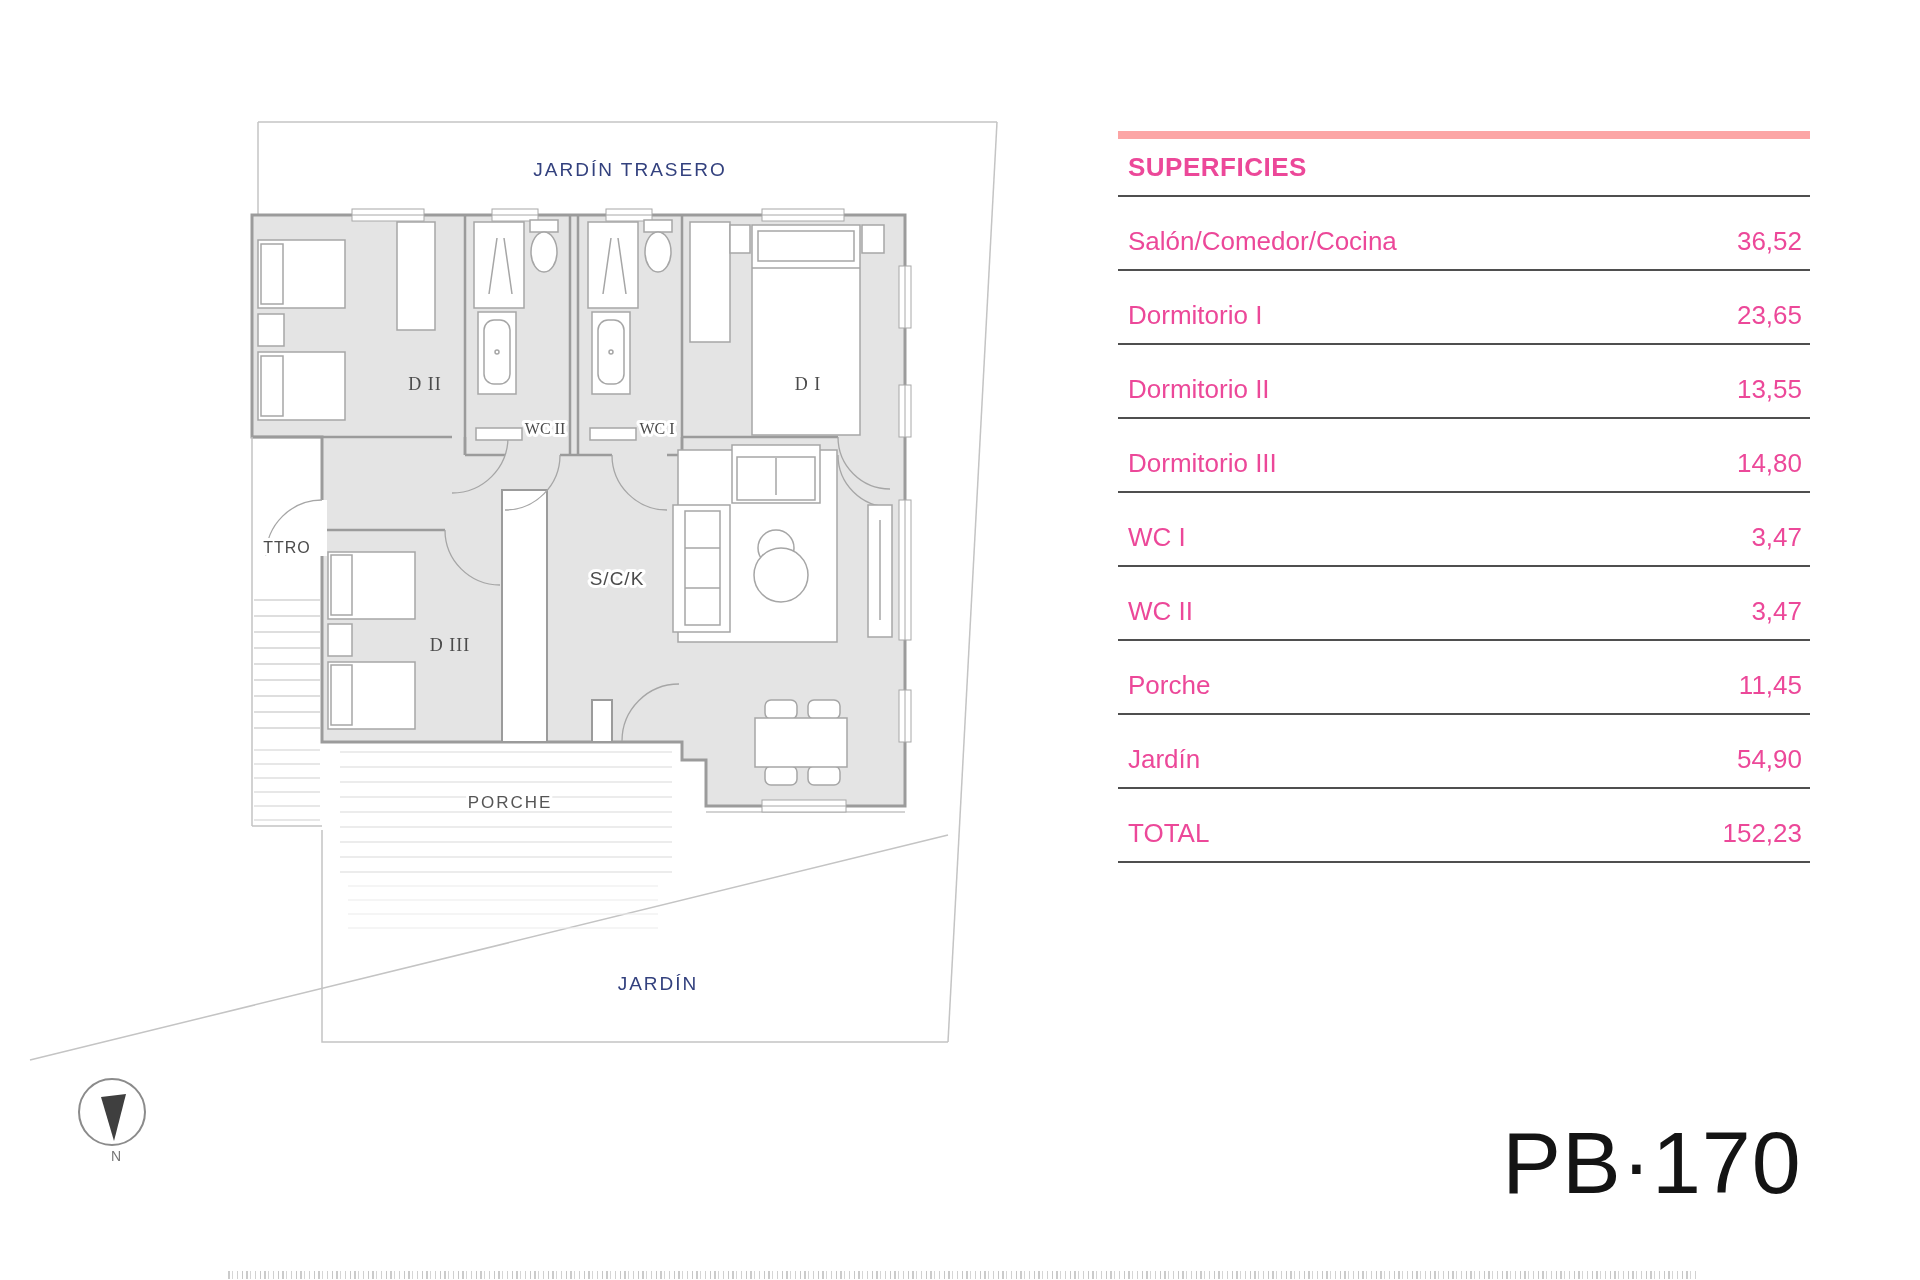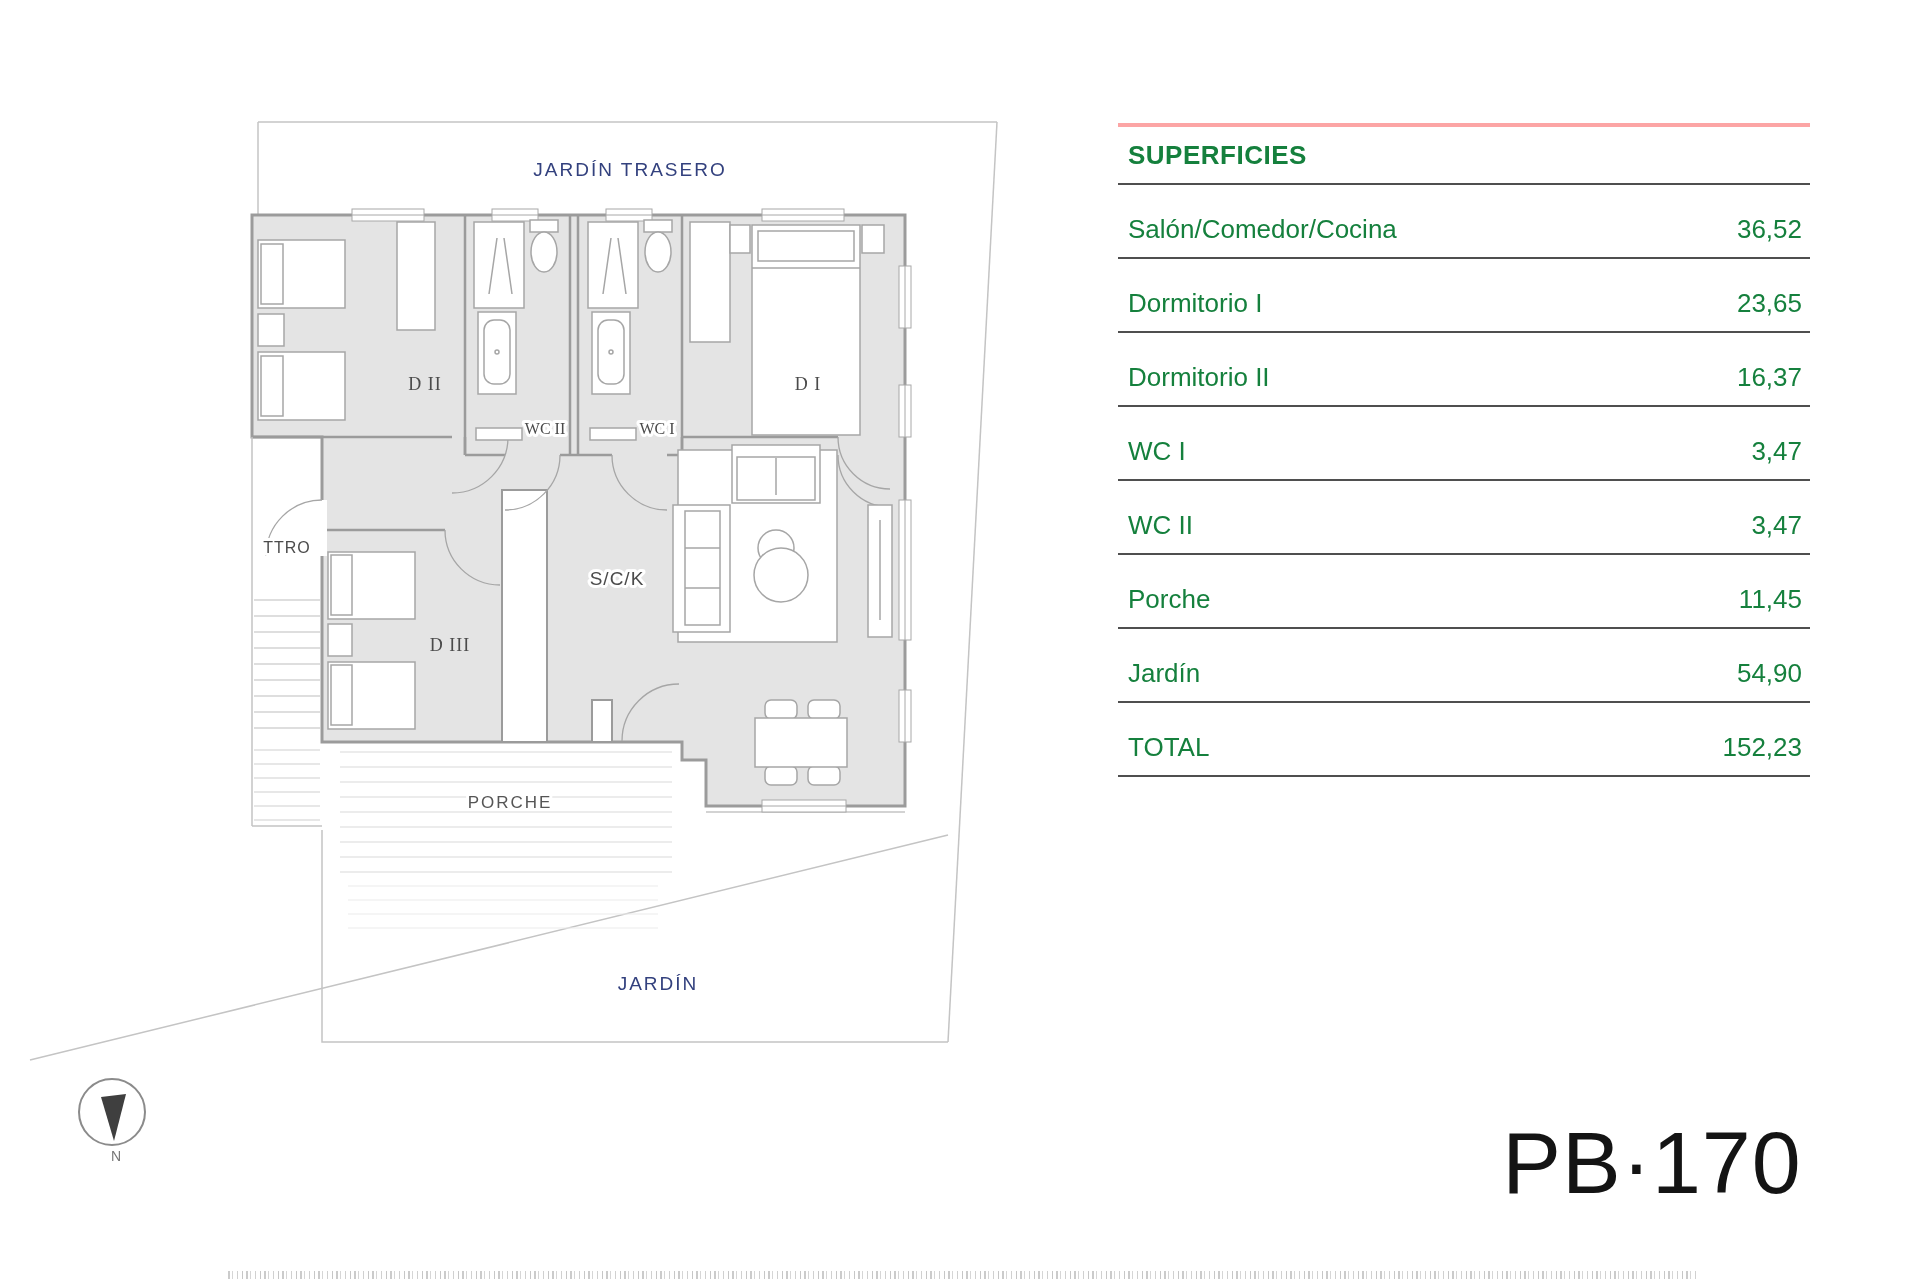--- a/index.html
+++ b/index.html
@@ -6,22 +6,22 @@
   #stage{position:relative;width:1920px;height:1280px;background:#fff;overflow:hidden;
          font-family:"Liberation Sans",sans-serif;}
   
   #plan{position:absolute;left:0;top:0;}
   .lbl{fill:#4b4b4b;}
   .navy{fill:#33417e;}
   .halo{paint-order:stroke;stroke:#ffffff;stroke-width:6px;stroke-linejoin:round;}
   .serif{font-family:"Liberation Serif",serif;}
   .sans{font-family:"Liberation Sans",sans-serif;}
   
-  #surfaces{position:absolute;left:1118px;top:123px;width:692px;border-top:4px solid #fca5a5;
-            color:#15803d;}
+  #surfaces{position:absolute;left:1118px;top:131px;width:692px;border-top:8px solid #fca5a5;
+            color:#ec4899;}
   #surfaces .hdr{height:58px;display:flex;align-items:center;border-bottom:2px solid #4f4f4f;
             font-size:26px;font-weight:700;letter-spacing:.5px;padding-left:10px;box-sizing:border-box;}
   #surfaces .row{height:58px;display:flex;align-items:center;justify-content:space-between;
             border-bottom:2px solid #4f4f4f;font-size:26px;padding:0 8px 0 10px;box-sizing:border-box;margin-top:16px;}
   #surfaces .row.total{font-weight:400;}
   
   #plan-code{position:absolute;left:1462px;top:1112px;width:380px;text-align:center;
              font-size:88px;color:#141414;letter-spacing:1px;}
   
   #footer-clip{position:absolute;left:228px;top:1271px;width:1472px;height:8px;opacity:.85;
@@ -201,21 +201,25 @@
     <div class="row">
       <span>Salón/Comedor/Cocina</span>
       <span>36,52</span>
     </div>
     <div class="row">
       <span>Dormitorio I</span>
       <span>23,65</span>
     </div>
     <div class="row">
       <span>Dormitorio II</span>
-      <span>16,37</span>
+      <span>13,55</span>
+    </div>
+    <div class="row">
+      <span>Dormitorio III</span>
+      <span>14,80</span>
     </div>
     <div class="row">
       <span>WC I</span>
       <span>3,47</span>
     </div>
     <div class="row">
       <span>WC II</span>
       <span>3,47</span>
     </div>
     <div class="row">

